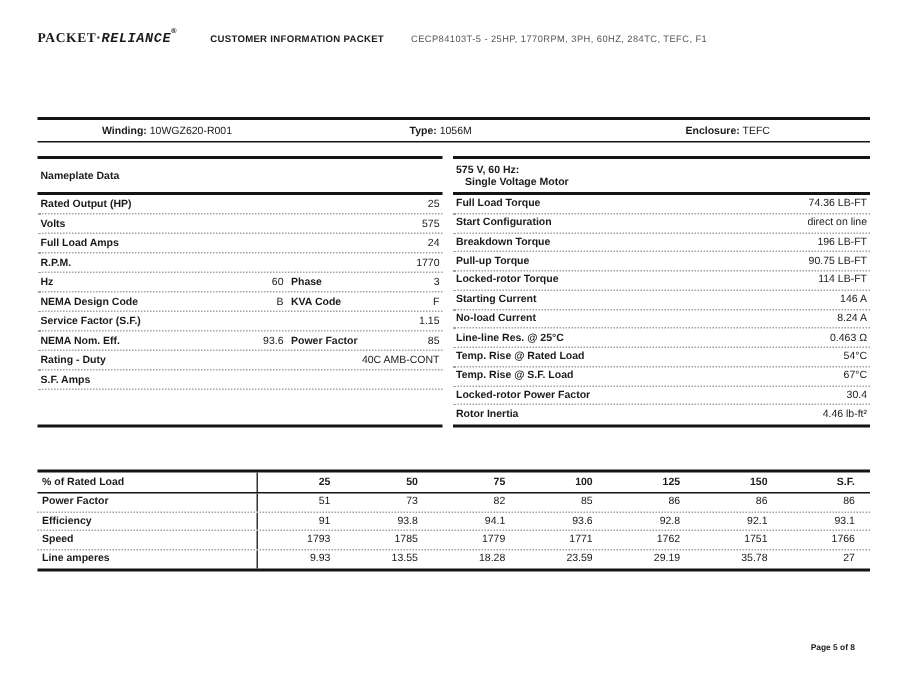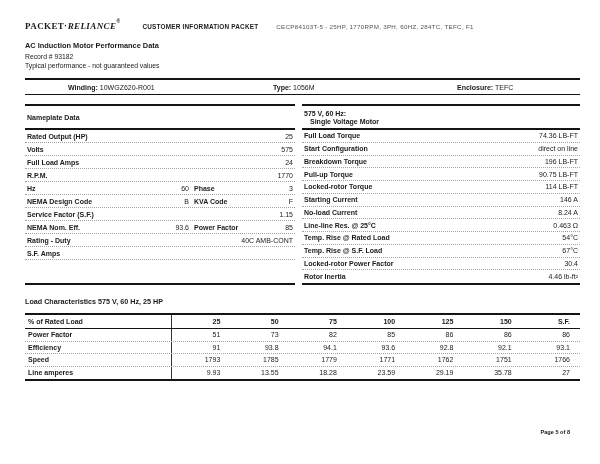--- a/index.html
+++ b/index.html
@@ -12,21 +12,21 @@
     overflow: hidden;
   }
   .page { position: absolute; inset: 0; background: #fff; }
 
   
   .hdr { position: absolute; top: 15px; left: 25px; right: 20px;
          display: flex; align-items: baseline; }
   .brand { white-space: nowrap; letter-spacing: .4px; }
   .brand-baldor { font-family: "Liberation Serif", serif; font-weight: bold; font-size: 9px; }
   .brand-sep { font-weight: bold; font-size: 9px; }
-  .brand-reliance { font-family: Liberation Serif, serif; font-weight: bold; font-style: italic; font-size: 9px; }
+  .brand-reliance { font-family: Liberation Mono, monospace; font-weight: bold; font-style: italic; font-size: 9px; }
   .brand-mark { font-size: 5px; vertical-align: super; font-weight: bold; }
   .doc-type { font-weight: bold; font-size: 6.4px; letter-spacing: .2px; margin-left: 22px; white-space: nowrap; }
   .spec { font-size: 6.2px; color: #555; letter-spacing: .3px; margin-left: 18px; white-space: nowrap; }
 
   
   .title-block { position: absolute; top: 41px; left: 25px; }
   .tb-title { font-weight: bold; font-size: 7.4px; margin-bottom: 2.5px; }
   .tb-record { font-size: 6.8px; margin-bottom: 2.5px; }
   .tb-note { font-size: 6.8px; }
 
@@ -80,25 +80,20 @@
 <body>
 
 <div class="page">
 
   <div class="hdr">
     <span class="brand"><span class="brand-baldor">PACKET</span><span class="brand-sep">·</span><span class="brand-reliance">RELIANCE</span><span class="brand-mark">®</span></span>
     <span class="doc-type">CUSTOMER INFORMATION PACKET</span>
     <span class="spec">CECP84103T-5 - 25HP, 1770RPM, 3PH, 60HZ, 284TC, TEFC, F1</span>
   </div>
 
-  <div class="title-block">
-    <div class="tb-title">AC Induction Motor Performance Data</div>
-    <div class="tb-record">Record # 93182</div>
-    <div class="tb-note">Typical performance - not guaranteed values</div>
-  </div>
 
   <div class="winding-bar">
     <span class="wb-item wb-winding"><b>Winding:</b> <span>10WGZ620-R001</span></span>
     <span class="wb-item wb-type"><b>Type:</b> <span>1056M</span></span>
     <span class="wb-item wb-enclosure"><b>Enclosure:</b> <span>TEFC</span></span>
   </div>
 
   <div class="tables">
 
     <div class="ntable left">
@@ -215,21 +210,20 @@
         <span class="lbl">Locked-rotor Power Factor</span>
         <span class="val">30.4</span>
       </div>
       <div class="nrow">
         <span class="lbl">Rotor Inertia</span>
         <span class="val">4.46 lb-ft²</span>
       </div>
     </div>
   </div>
 
-  <div class="load-title">Load Characteristics 575 V, 60 Hz, 25 HP</div>
 
   <div class="load-table">
     <div class="lrow lhead">
       <span class="lcell-label">% of Rated Load</span>
       <span class="lcell">25</span>
       <span class="lcell">50</span>
       <span class="lcell">75</span>
       <span class="lcell">100</span>
       <span class="lcell">125</span>
       <span class="lcell">150</span>

